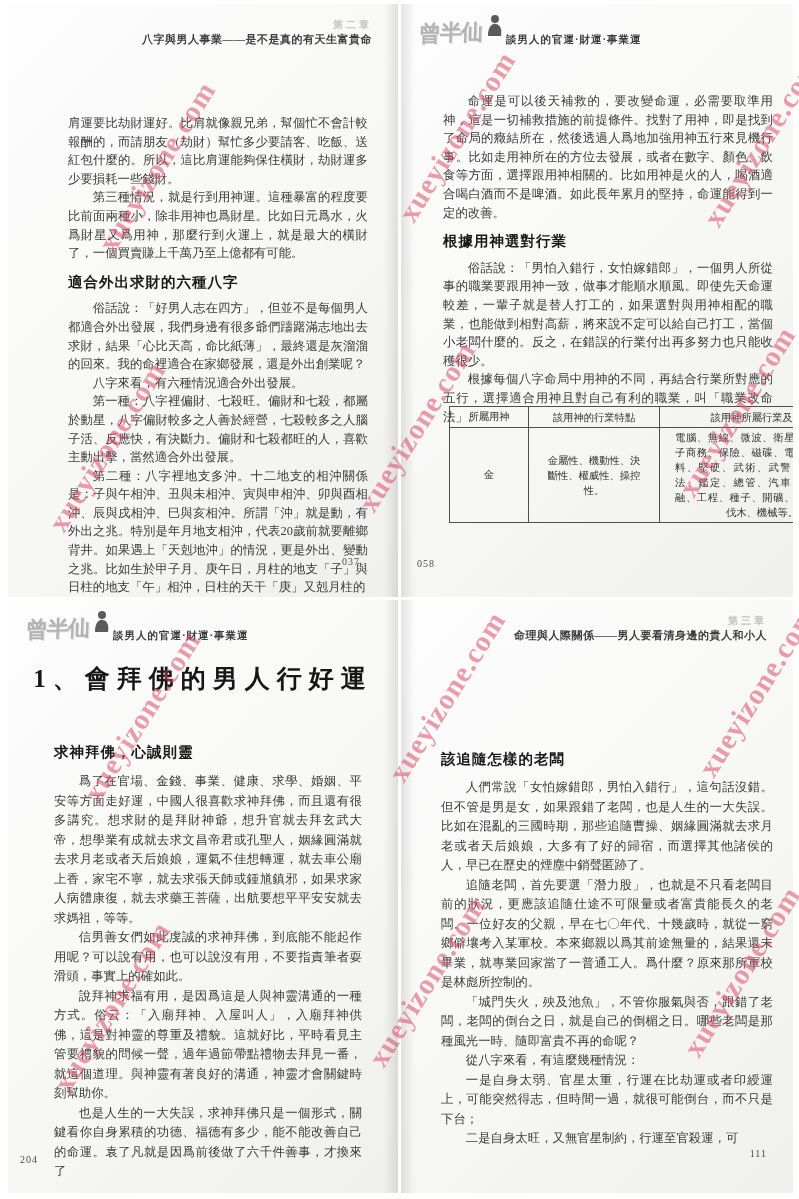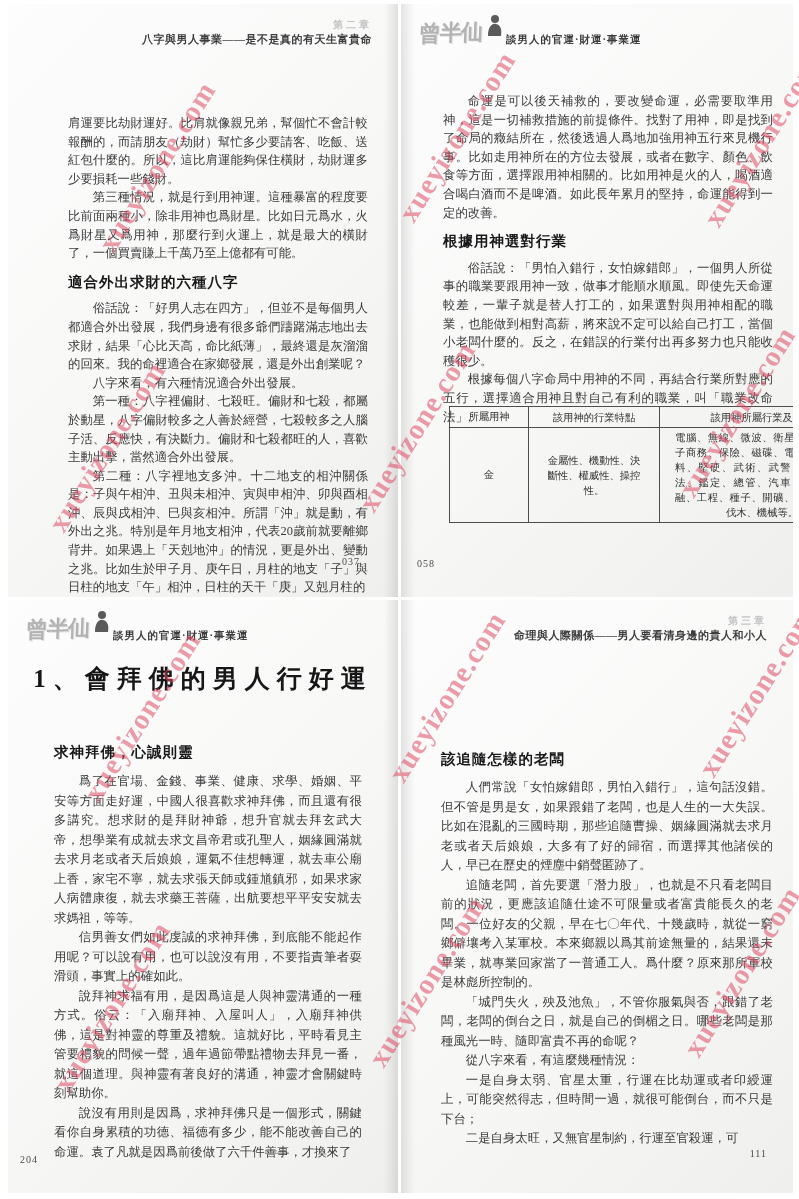--- a/index.html
+++ b/index.html
@@ -138,21 +138,21 @@
         </svg>
       </span>
       <span class="logo-subtitle">談男人的官運·財運·事業運</span>
     </div>
     <div class="chapter-title">1、會拜佛的男人行好運</div>
     <div class="bl-heading">求神拜佛，心誠則靈</div>
     <div class="body-block">
       <p>爲了在官場、金錢、事業、健康、求學、婚姻、平安等方面走好運，中國人很喜歡求神拜佛，而且還有很多講究。想求財的是拜財神爺，想升官就去拜玄武大帝，想學業有成就去求文昌帝君或孔聖人，姻緣圓滿就去求月老或者天后娘娘，運氣不佳想轉運，就去車公廟上香，家宅不寧，就去求張天師或鍾馗鎮邪，如果求家人病體康復，就去求藥王菩薩，出航要想平平安安就去求媽祖，等等。</p>
       <p>信男善女們如此虔誠的求神拜佛，到底能不能起作用呢？可以說有用，也可以說沒有用，不要指責筆者耍滑頭，事實上的確如此。</p>
       <p>說拜神求福有用，是因爲這是人與神靈溝通的一種方式。俗云：「入廟拜神、入屋叫人」，入廟拜神供佛，這是對神靈的尊重及禮貌。這就好比，平時看見主管要禮貌的問候一聲，過年過節帶點禮物去拜見一番，就這個道理。與神靈有著良好的溝通，神靈才會關鍵時刻幫助你。</p>
-      <p>說沒有用則是因爲，求神拜佛只是一個形式，關鍵看你自身累積的功德、福德有多少，能不能改善自己的命運。袁了凡就是因爲前後做了六千件善事，才換來了</p>
+      <p>也是人生的一大失誤，求神拜佛只是一個形式，關鍵看你自身累積的功德、福德有多少，能不能改善自己的命運。袁了凡就是因爲前後做了六千件善事，才換來了</p>
     </div>
     <div class="page-number pn-bl">204</div>
   </div>
 
   <div class="page page-br">
     <div class="running-header">
       <div class="chapter-tag">第三章</div>
       <div class="running-title">命理與人際關係——男人要看清身邊的貴人和小人</div>
     </div>
     <div class="br-heading">該追隨怎樣的老闆</div>

